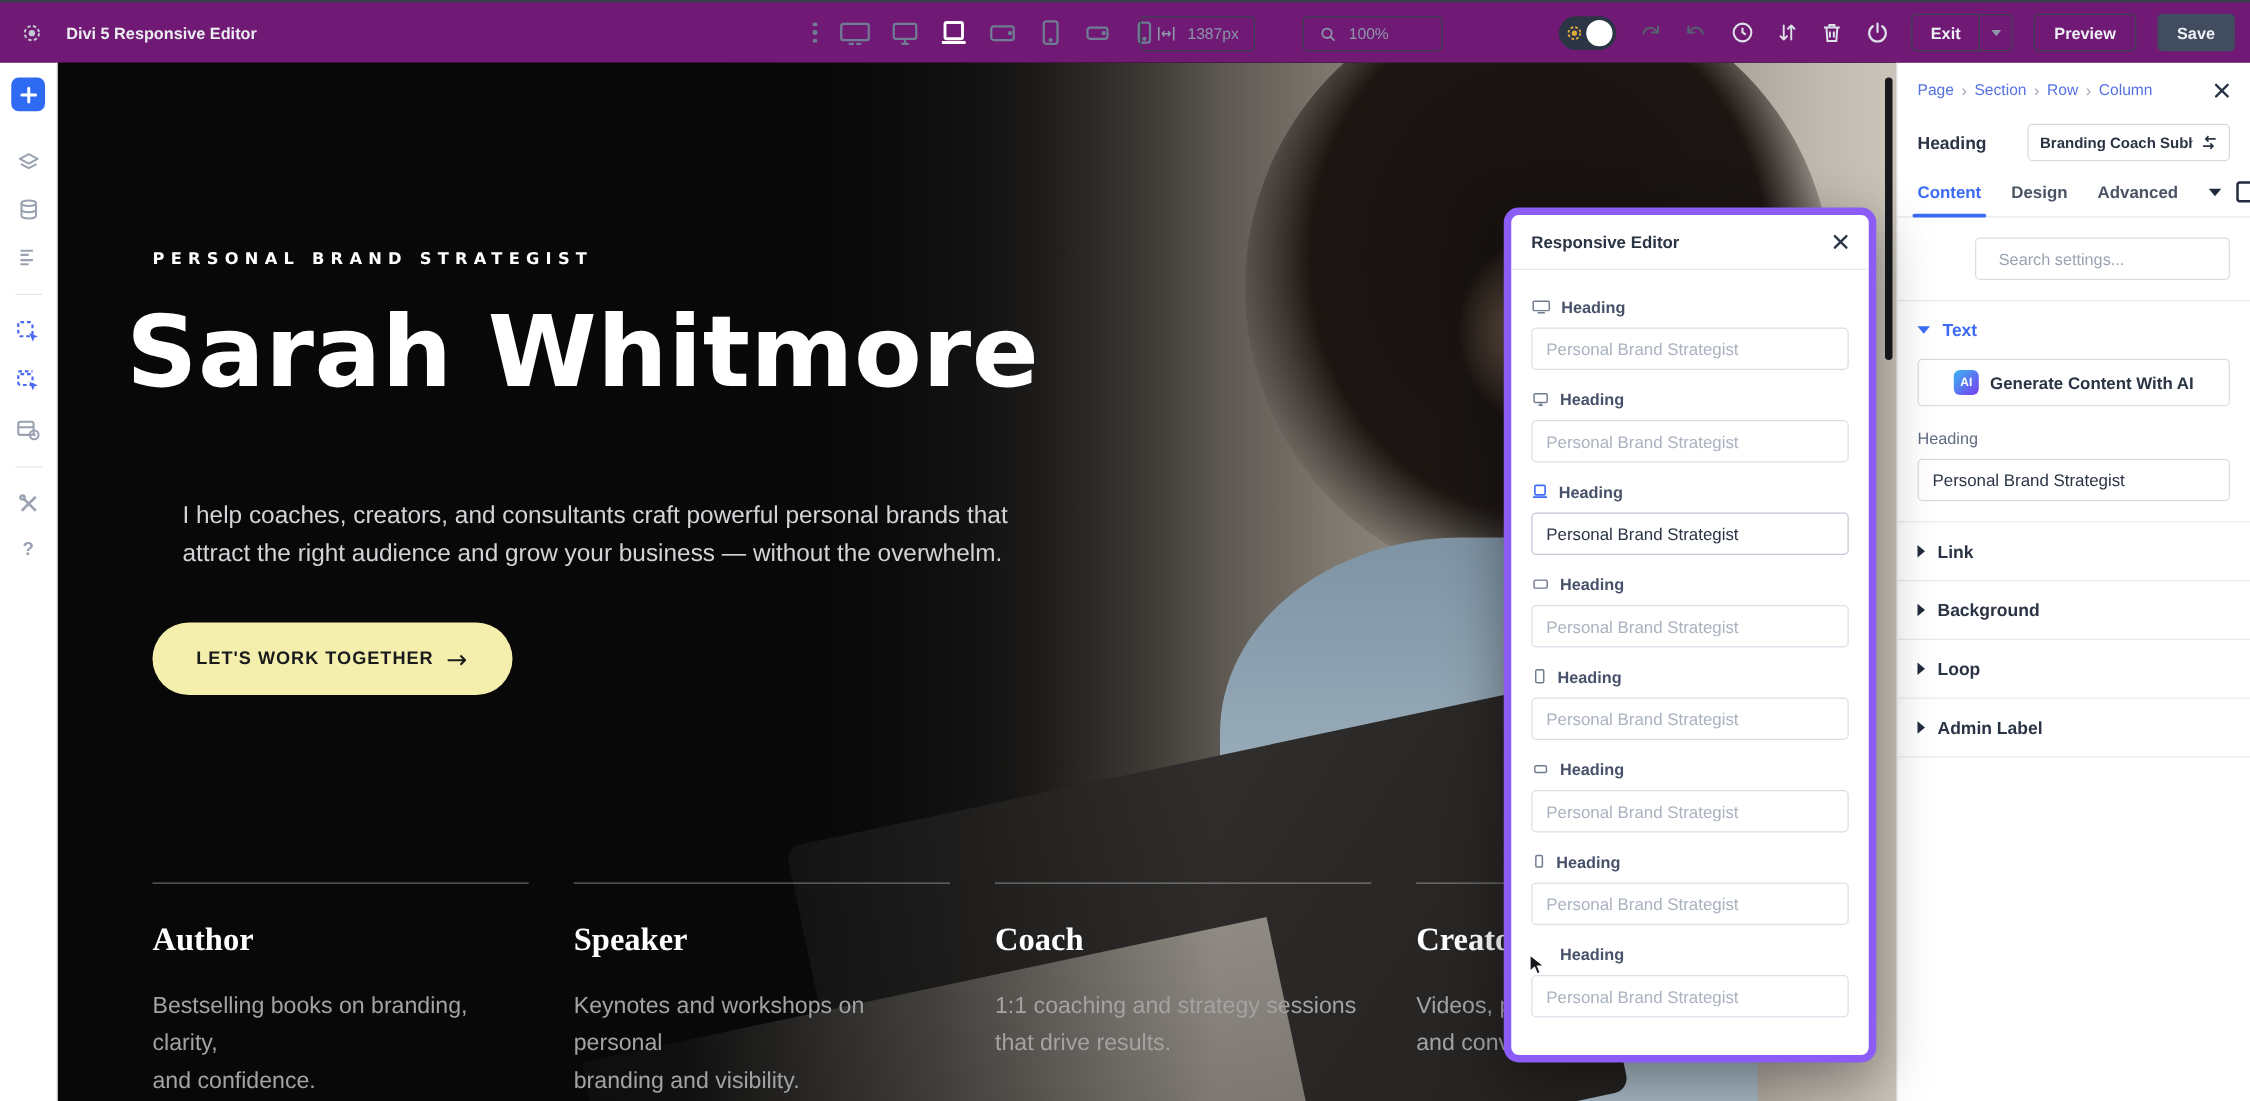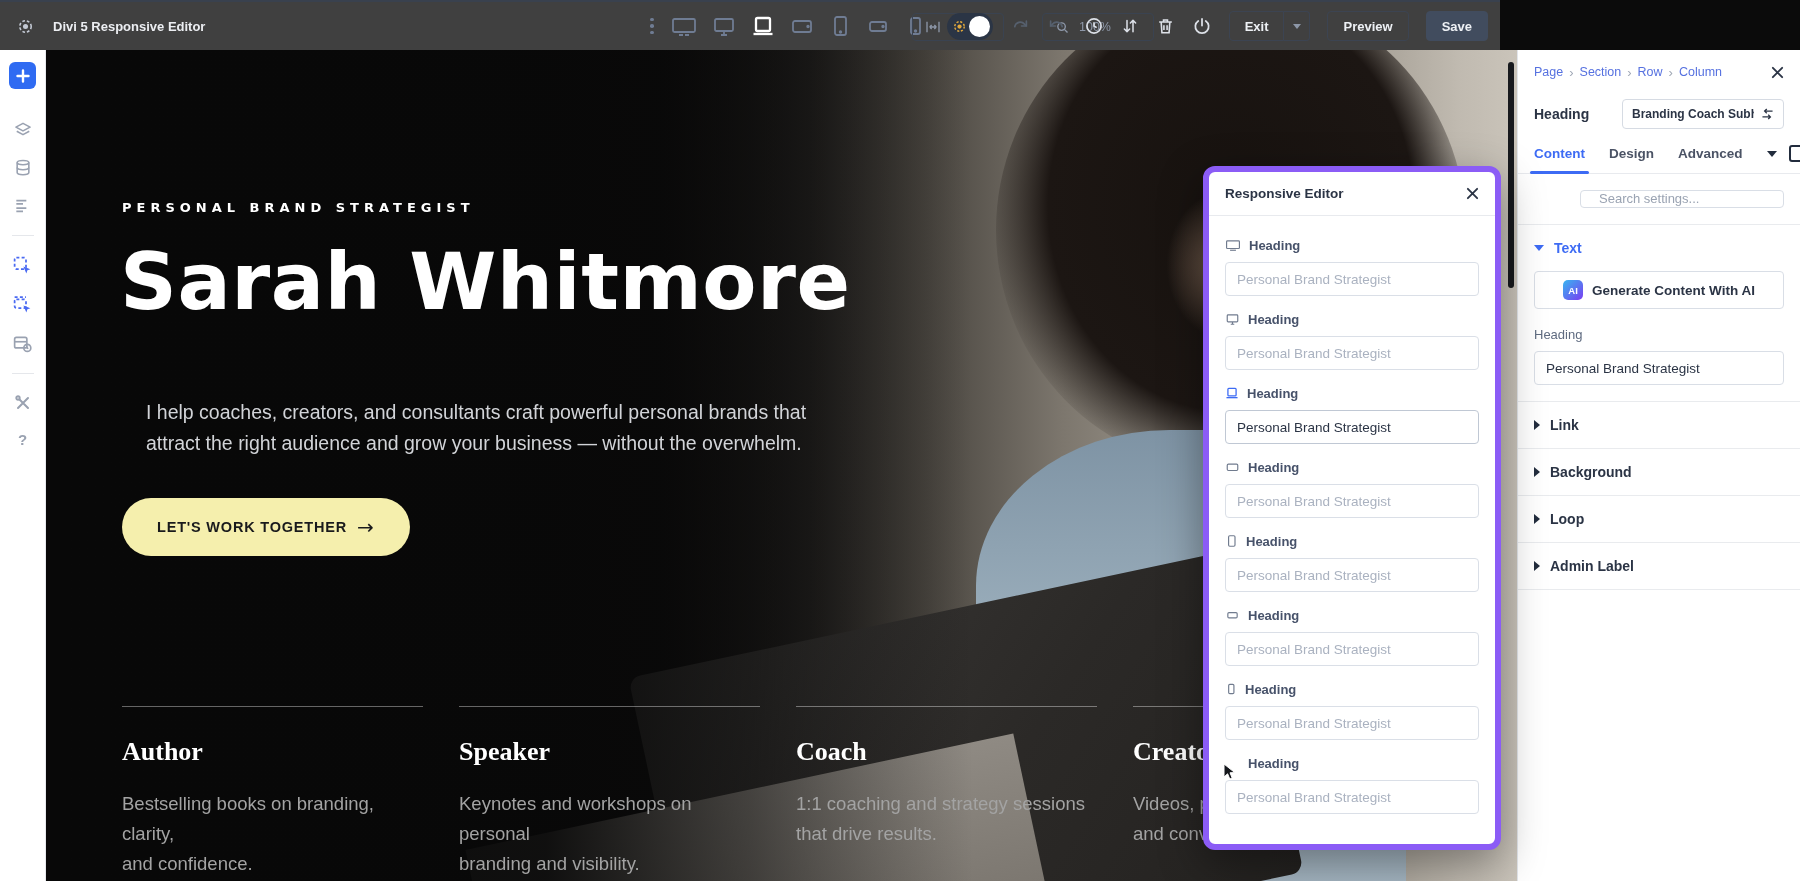--- a/index.html
+++ b/index.html
@@ -1,22 +1,22 @@
 <!DOCTYPE html>
 <html><head>
 <meta charset="utf-8">
 <style>
   * { margin:0; padding:0; box-sizing:border-box; }
   html,body { width:1800px; height:881px; overflow:hidden; background:#0b0b0b;
     font-family:"Liberation Sans", sans-serif; }
   .stage { position:relative; width:1800px; height:881px; }
 
   
-  .topbar { position:absolute; left:0; top:0; width:1500px; height:50px;
-    background:#404040; border-top:2px solid #39414e; z-index:60; }
+  .topbar { position:absolute; left:0; top:0; width:1800px; height:50px;
+    background:#701a75; border-top:2px solid #39414e; z-index:60; }
   .tb-left { position:absolute; left:16px; top:0; height:100%; display:flex; align-items:center; gap:18px; }
   .tb-title { color:#eceef2; font-size:13px; font-weight:bold; }
   .icon-btn { display:flex; align-items:center; justify-content:center; color:#7e8aa0; cursor:pointer; background:none; border:none; }
   .tb-devices { position:absolute; left:648px; top:0; height:100%; display:flex; align-items:center; gap:15px; }
   .device { color:#6f7c93; display:flex; }
   .device.active { color:#ffffff; }
   .kebab { display:flex; flex-direction:column; gap:3px; padding:0 2px; }
   .kebab i { width:3.5px; height:3.5px; border-radius:50%; background:#6f7c93; display:block; }
   .tb-field { position:absolute; top:11px; height:28px; border:1px solid #3a4351; border-radius:4px;
     display:flex; align-items:center; gap:9px; padding:0 12px; color:#8d97a8; font-size:12.5px; }
@@ -63,21 +63,21 @@
     transform:rotate(-12deg); background:linear-gradient(135deg,#3b3937 0%,#2b2927 55%,#242220 100%); }
   .ph-desk { position:absolute; left:430px; top:740px; width:560px; height:160px; transform:rotate(-12deg);
     background:linear-gradient(180deg,#8f8a83,#7b766f); }
   .canvas-fade { position:absolute; inset:0;
     background:linear-gradient(90deg, rgba(8,8,8,1) 0%, rgba(8,8,8,0.94) 34%, rgba(8,8,8,0.55) 48%, rgba(8,8,8,0) 63%); }
   .canvas-scrollbar { position:absolute; right:3px; top:12px; width:6px; height:226px; border-radius:3px; background:#17191d; z-index:8; }
 
   .hero { position:absolute; inset:0; z-index:5; color:#fff; }
   .eyebrow { position:absolute; left:76px; top:150px; font-size:13px; font-weight:bold; letter-spacing:5px; color:#ffffff;
     font-family:"DejaVu Sans", sans-serif; }
-  .hero-title { position:absolute; left:74px; top:186px; font-size:79px; font-weight:bold; letter-spacing:0.5px;
+  .hero-title { position:absolute; left:55px; top:186px; font-size:79px; font-weight:bold; letter-spacing:0.5px;
     color:#ffffff; font-family:"DejaVu Sans", sans-serif; }
   .hero-desc { position:absolute; left:76px; top:347px; font-size:19.5px; line-height:31px; color:#d2d4d8;margin-left:24px; }
   .cta { position:absolute; left:76px; top:448px; height:58px; padding:0 35px; border-radius:29px; border:none;
     background:#f5efad; color:#191a1c; font-size:14.5px; font-weight:bold; letter-spacing:0.8px;
     display:flex; align-items:center; gap:10px; cursor:pointer; font-family:"Liberation Sans", sans-serif; }
   .cta .arrow { font-size:20px; font-weight:normal; font-family:"DejaVu Sans", sans-serif; }
   .cols { position:absolute; left:76px; top:656px; display:flex; gap:36px; }
   .col { width:301px; border-top:1px solid rgba(255,255,255,0.38); padding-top:30px; }
   .col h3 { font-size:26px; font-weight:bold; color:#ffffff; margin-bottom:22px; font-family:Liberation Serif, serif; }
   .col p { font-size:18.5px; line-height:30px; color:#a3a3a3; }
@@ -115,21 +115,21 @@
     padding:0 9px; gap:7px; cursor:pointer; }
   .preset-text { flex:1; font-size:12px; font-weight:bold; color:#2b3445; white-space:nowrap; overflow:hidden; }
   .tabs { display:flex; align-items:center; gap:24px; height:40px; border-bottom:1px solid #e8eaee;
     margin:0 -16px; padding:0 16px; position:relative; }
   .tab { font-size:13.5px; font-weight:bold; color:#4b5365; cursor:pointer; height:100%; display:flex; align-items:center; position:relative; }
   .tab.active { color:#3d6bf4; }
   .tab.active::after { content:""; position:absolute; left:-4px; right:-4px; bottom:-1px; height:3px; background:#3d6bf4; border-radius:2px; }
   .tabs-right { margin-left:auto; display:flex; align-items:center; gap:12px; }
   .sq-icon { width:17px; height:17px; border:2px solid #222c3d; border-radius:3px; cursor:pointer; }
   .caret-dark { width:0; height:0; border-left:5px solid transparent; border-right:5px solid transparent; border-top:6px solid #222c3d; cursor:pointer; }
-  .search-row { margin-top:16px; height:18px; border:1px solid #d9dee6; border-radius:4px; display:flex; align-items:flex-start; padding:0 10px; gap:8px;margin-left:46px; }
+  .search-row { margin-top:16px; height:34px; border:1px solid #d9dee6; border-radius:4px; display:flex; align-items:center; padding:0 10px; gap:8px;margin-left:46px; }
   .search-row input { flex:1; border:none; outline:none; font-size:13px; color:#2b3445; font-family:"Liberation Sans", sans-serif; }
   .search-row input::placeholder { color:#9aa3b2; }
   .p-div { height:1px; background:#e9ebee; margin:16px -16px 0 -16px; }
   .sec-head { display:flex; align-items:center; gap:10px; height:46px; cursor:pointer; }
   .sec-head .title { font-size:14px; font-weight:bold; color:#2b3445; }
   .sec-head.open .title { color:#3d6bf4; }
   .tri-down { width:0; height:0; border-left:5px solid transparent; border-right:5px solid transparent; border-top:6px solid #3d6bf4; }
   .tri-right { width:0; height:0; border-top:5px solid transparent; border-bottom:5px solid transparent; border-left:6px solid #222c3d; }
   .ai-btn { width:100%; height:38px; border:1px solid #d9dee6; border-radius:4px; background:#fff; display:flex;
     align-items:center; justify-content:center; gap:9px; cursor:pointer; font-family:"Liberation Sans", sans-serif; }

